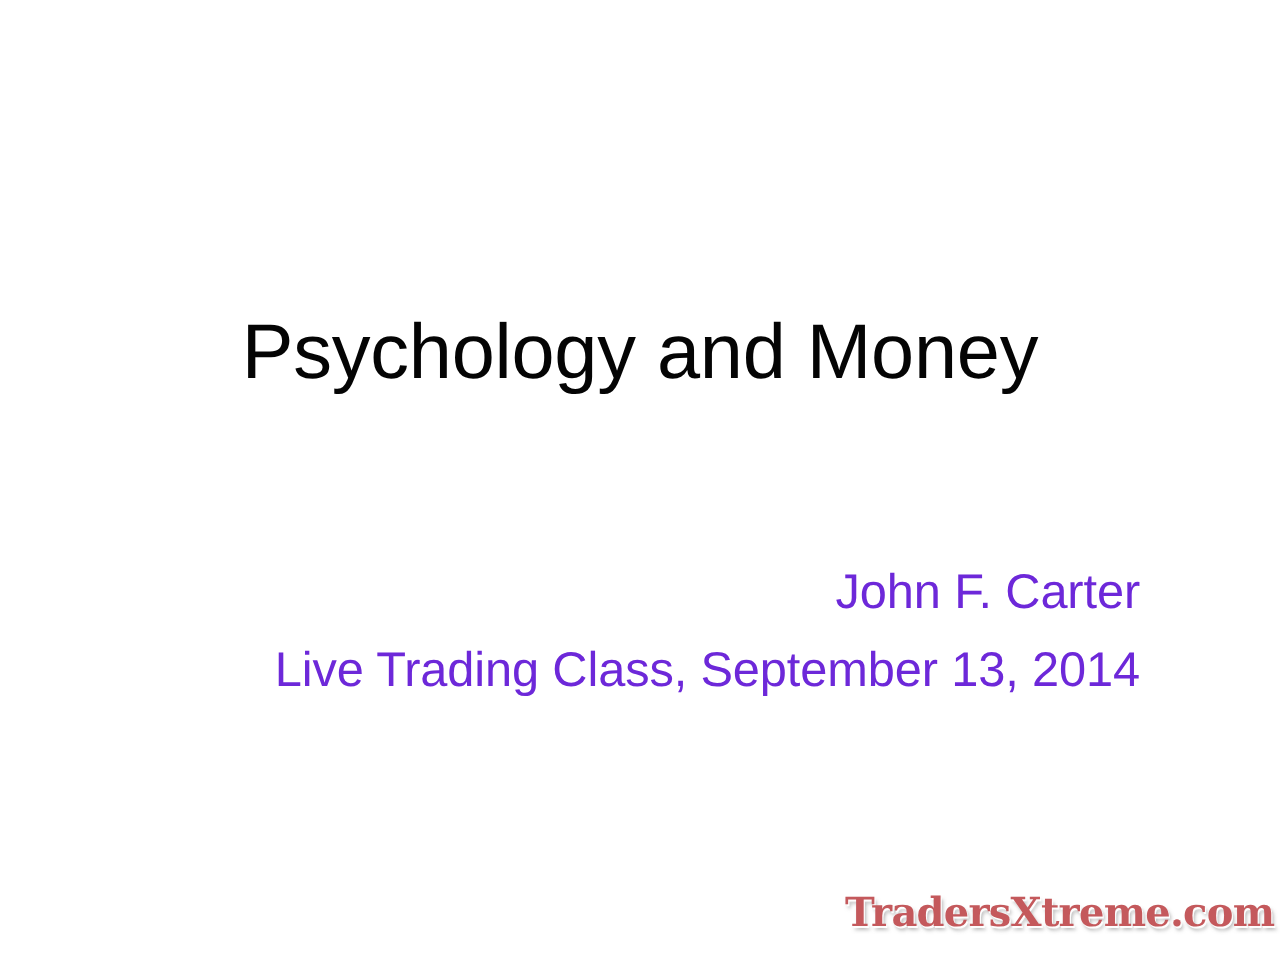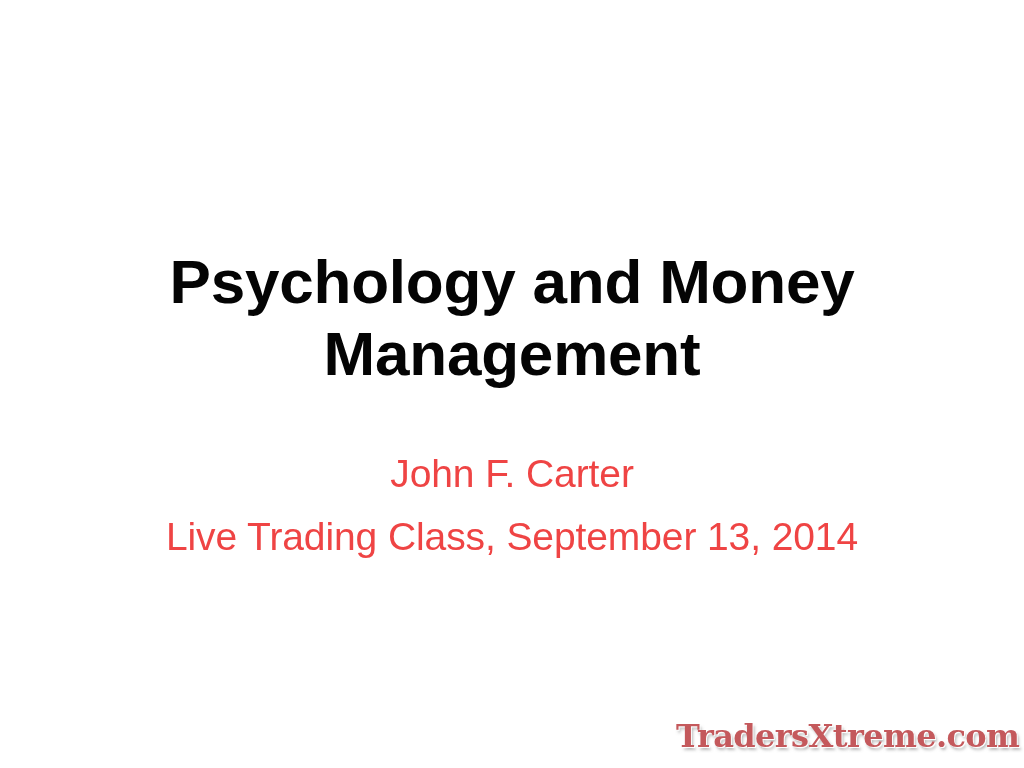--- a/index.html
+++ b/index.html
@@ -27,43 +27,44 @@
   .title-block {
     position: absolute;
     left: 112px;
     top: 246px;
     width: 800px;
     text-align: center;
   }
   .title-line {
     font-family: "Liberation Sans", sans-serif;
     font-size: 62px;
-    font-weight: 700;
+    font-weight: 400;
     line-height: 72px;
     color: #040404;
     letter-spacing: -0.2px;
     white-space: nowrap;
   }
 
   
   .subtitle-block {
     position: absolute;
     left: 112px;
     top: 442px;
     width: 800px;
     text-align: center;
   }
   .subtitle-line {
     font-family: "Liberation Sans", sans-serif;
     font-size: 39px;
     font-weight: 400;
     line-height: 63px;
-    color: #ef4444;
+    color: #6d28d9;
     letter-spacing: -0.1px;
     white-space: nowrap;
+    text-align: right;
   }
 
   
   .tc4s-logo {
     position: absolute;
     left: 830px;
     top: 0px;
     width: 194px;
     height: 56px;
     display: flex;
@@ -124,21 +125,21 @@
   }
 
   
   .txtreme-wm {
     position: absolute;
     left: 676px;
     top: 712px;
     width: 344px;
     height: 48px;
     display: flex;
-    align-items: center;
+    align-items: flex-start;
     justify-content: flex-start;
   }
   .txtreme-text {
     position: relative;
     font-family: "DejaVu Serif", serif;
     font-size: 32px;
     font-weight: 700;
     line-height: 36px;
     letter-spacing: -0.6px;
     white-space: nowrap;
@@ -151,21 +152,20 @@
   }
 </style>
 </head>
 <body>
 
 <div id="slide">
 
 
   <div class="title-block">
     <div class="title-line">Psychology and Money</div>
-    <div class="title-line">Management</div>
   </div>
 
 
   <div class="subtitle-block">
     <div class="subtitle-line">John F. Carter</div>
     <div class="subtitle-line">Live Trading Class, September 13, 2014</div>
   </div>
 
   <div class="txtreme-wm">
     <span class="txtreme-text">TradersXtreme.com</span>

